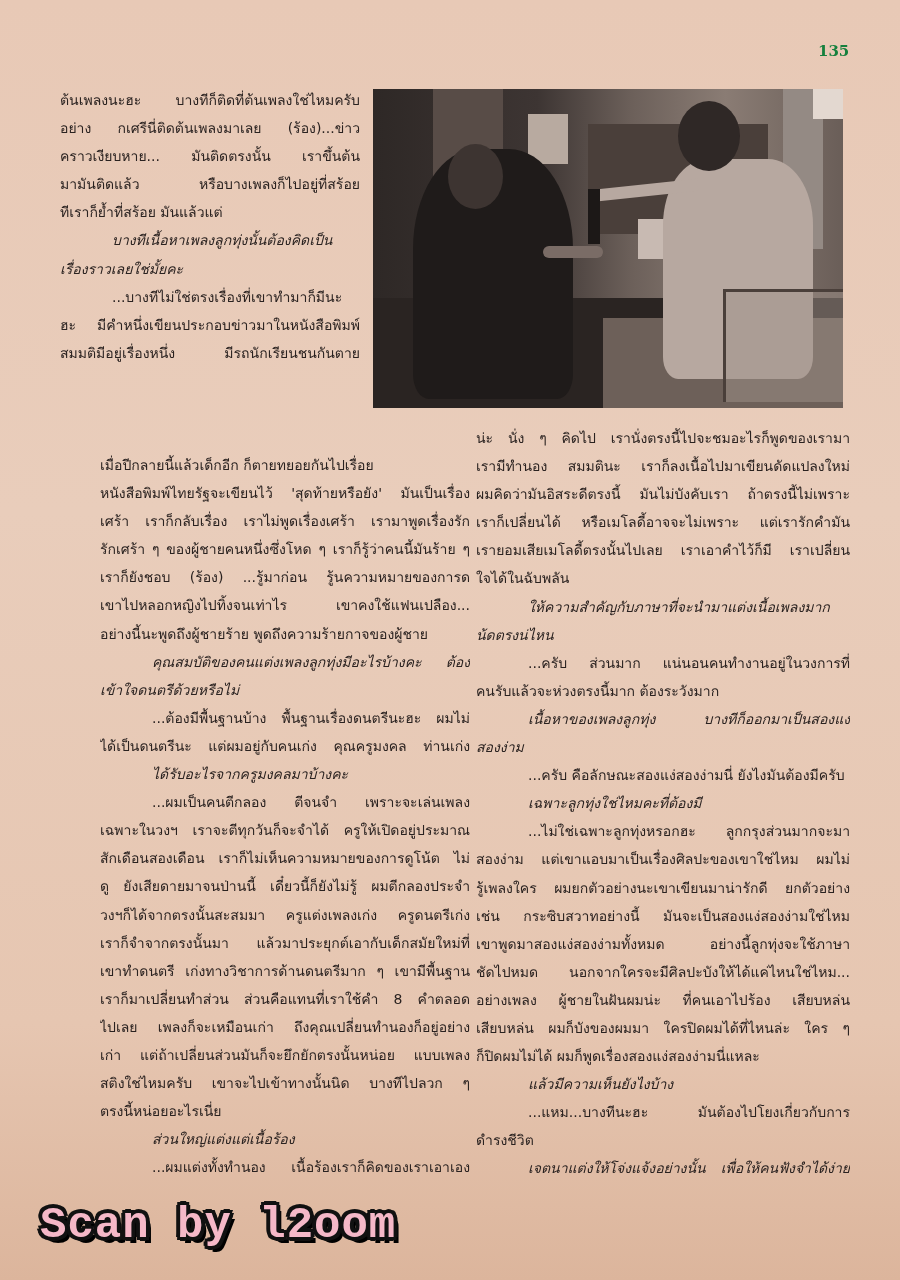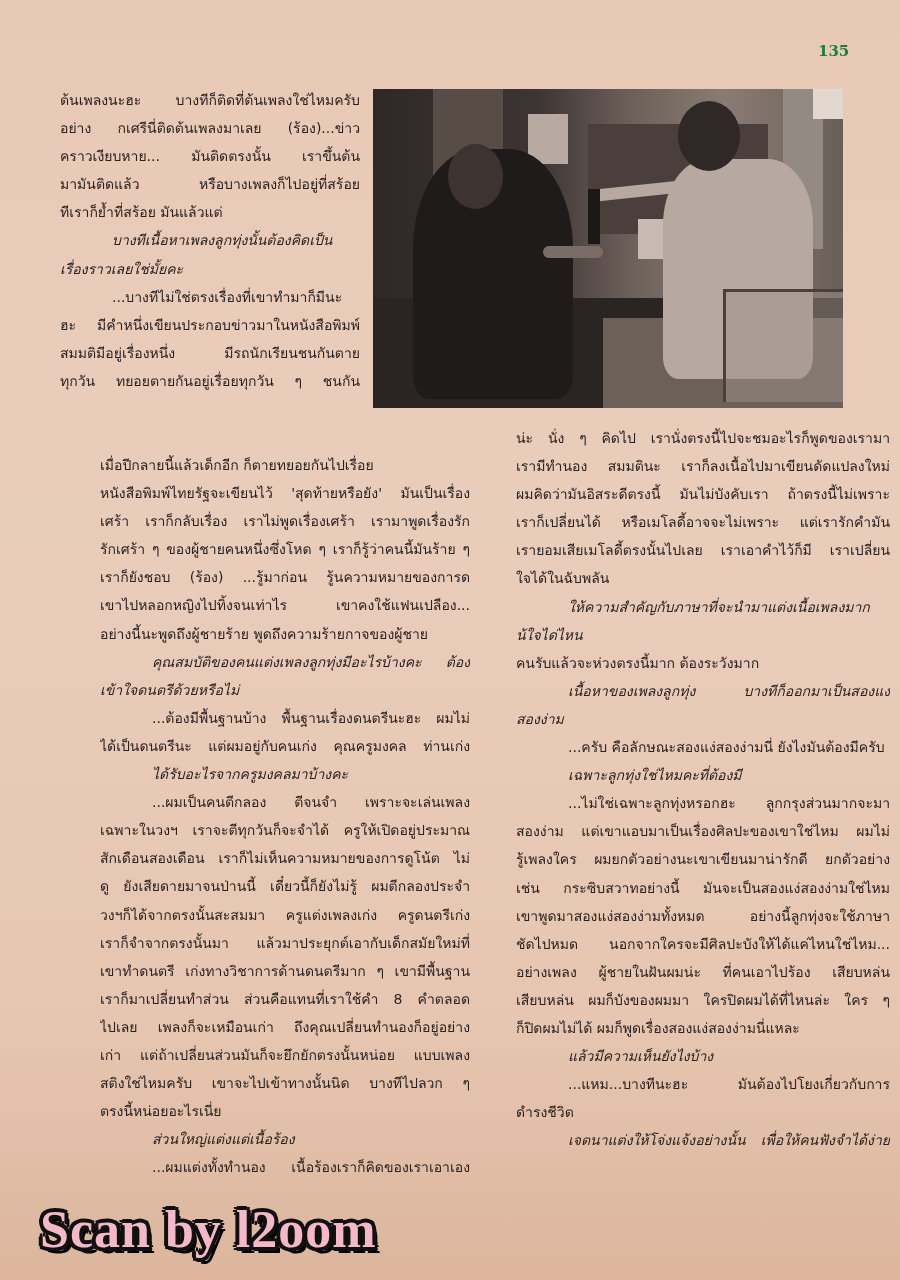--- a/index.html
+++ b/index.html
@@ -10,21 +10,21 @@
     color: #2a2220;
   }
   .page-number {
     position: absolute; top: 42px; left: 818px;
     font-family: "DejaVu Serif", "Liberation Serif", serif;
     font-weight: bold; font-size: 15px; color: #15803d;
   }
   .col { position: absolute; font-size: 14px; line-height: 28.1px; text-align: justify; }
   .col-left-top { left: 60px; top: 86px; width: 300px; }
   .col-left-bottom { left: 60px; top: 451px; width: 370px; margin-left: 40px; }
-  .col-right { left: 476px; top: 424px; width: 374px; margin-left: 40px; }
+  .col-right { left: 476px; top: 424px; width: 374px; }
   .line { display: block; white-space: nowrap; overflow: hidden; height: 28.1px; }
   .line.just { text-align-last: justify; white-space: normal; }
   .q { font-style: italic; }
   .indent { padding-left: 52px; }
 
   .photo {
     position: absolute; left: 373px; top: 89px; width: 470px; height: 319px;
     background: #3a3230; overflow: hidden;
   }
   .photo .bg { position: absolute; inset: 0;
@@ -41,21 +41,21 @@
   .photo .woman { position: absolute; left: 290px; top: 70px; width: 150px; height: 220px; background: #b7a8a0; border-radius: 30% 30% 10% 10%; }
   .photo .woman-head { position: absolute; left: 305px; top: 12px; width: 62px; height: 70px; background: #2f2826; border-radius: 50%; }
   .photo .table { position: absolute; left: 265px; top: 130px; width: 85px; height: 40px; background: #c8bab2; }
   .photo .stool { position: absolute; left: 350px; top: 200px; width: 120px; height: 110px; border: 3px solid #4a3f3a; border-bottom: none; background: rgba(160,145,138,0.5); }
   .photo .arm { position: absolute; left: 225px; top: 95px; width: 100px; height: 12px; background: #b7a8a0; transform: rotate(-6deg); }
   .photo .hand { position: absolute; left: 170px; top: 157px; width: 60px; height: 12px; background: #7a6c66; border-radius: 6px; }
   .photo .object { position: absolute; left: 215px; top: 100px; width: 12px; height: 55px; background: #1c1817; }
 
   .watermark {
     position: absolute; left: 40px; top: 1200px;
-    font-family: Liberation Serif, serif; font-weight: bold; font-size: 52px; letter-spacing: 1px;
+    font-family: Liberation Mono, monospace; font-weight: bold; font-size: 44px; letter-spacing: 1px;
     color: #f5b8c8;
     text-shadow: -3px -3px 0 #111, 3px -3px 0 #111, -3px 3px 0 #111, 3px 3px 0 #111,
                  0 4px 0 #111, 4px 0 0 #111, 0 -4px 0 #111, -4px 0 0 #111, 5px 6px 0 #000;
   }
 </style>
 </head>
 <body>
 
 <div>
   <div class="page-number">135</div>
@@ -64,21 +64,20 @@
       <span class="line just">ต้นเพลงนะฮะ  บางทีก็ติดที่ต้นเพลงใช่ไหมครับ</span>
       <span class="line just">อย่าง  กเศรีนี่ติดต้นเพลงมาเลย  (ร้อง)...ข่าว</span>
       <span class="line just">คราวเงียบหาย...   มันติดตรงนั้น   เราขึ้นต้น</span>
       <span class="line just">มามันติดแล้ว    หรือบางเพลงก็ไปอยู่ที่สร้อย</span>
       <span class="line">ทีเราก็ย้ำที่สร้อย มันแล้วแต่</span>
       <span class="line q indent just">บางทีเนื้อหาเพลงลูกทุ่งนั้นต้องคิดเป็น</span>
       <span class="line q">เรื่องราวเลยใช่มั้ยคะ</span>
       <span class="line indent just">...บางทีไม่ใช่ตรงเรื่องที่เขาทำมาก็มีนะ</span>
       <span class="line just">ฮะ มีคำหนึ่งเขียนประกอบข่าวมาในหนังสือพิมพ์</span>
       <span class="line just">สมมติมีอยู่เรื่องหนึ่ง    มีรถนักเรียนชนกันตาย</span>
-      <span class="line just">ทุกวัน ทยอยตายกันอยู่เรื่อยทุกวัน  ๆ  ชนกัน</span>
     </div>
 
   <div class="photo" title="Black-and-white photograph: a man in a dark suit kneels and receives an object from a woman in a light Thai dress seated on a stool in an ornate room">
     <div class="bg"></div>
     <div class="curtain-l"></div>
     <div class="window"></div>
     <div class="cabinet"></div>
     <div class="curtain-r"></div>
     <div class="lamp"></div>
     <div class="floor"></div>
@@ -124,21 +123,22 @@
     </div>
 
   <div class="col col-right" id="col-r">
       <span class="line just">น่ะ  นั่ง  ๆ  คิดไป  เรานั่งตรงนี้ไปจะชมอะไรก็พูดของเรามา</span>
       <span class="line just">เรามีทำนอง  สมมตินะ  เราก็ลงเนื้อไปมาเขียนดัดแปลงใหม่</span>
       <span class="line just">ผมคิดว่ามันอิสระดีตรงนี้  มันไม่บังคับเรา  ถ้าตรงนี้ไม่เพราะ</span>
       <span class="line just">เราก็เปลี่ยนได้   หรือเมโลดี้อาจจะไม่เพราะ   แต่เรารักคำมัน</span>
       <span class="line just">เรายอมเสียเมโลดี้ตรงนั้นไปเลย  เราเอาคำไว้ก็มี  เราเปลี่ยน</span>
       <span class="line">ใจได้ในฉับพลัน</span>
       <span class="line q indent just">ให้ความสำคัญกับภาษาที่จะนำมาแต่งเนื้อเพลงมาก</span>
-      <span class="line q">น้ใจได่ไหน</span>
+      <span class="line q">น้ดตรงน่ไหน</span>
+      <span class="line indent just">...ครับ   ส่วนมาก   แน่นอนคนทำงานอยู่ในวงการที่</span>
       <span class="line">คนรับแล้วจะห่วงตรงนี้มาก  ต้องระวังมาก</span>
       <span class="line q indent just">เนื้อหาของเพลงลูกทุ่ง   บางทีก็ออกมาเป็นสองแง่</span>
       <span class="line q">สองง่าม</span>
       <span class="line indent">...ครับ  คือลักษณะสองแง่สองง่ามนี่  ยังไงมันต้องมีครับ</span>
       <span class="line q indent">เฉพาะลูกทุ่งใช่ไหมคะที่ต้องมี</span>
       <span class="line indent just">...ไม่ใช่เฉพาะลูกทุ่งหรอกฮะ   ลูกกรุงส่วนมากจะมา</span>
       <span class="line just">สองง่าม  แต่เขาแอบมาเป็นเรื่องศิลปะของเขาใช่ไหม  ผมไม่</span>
       <span class="line just">รู้เพลงใคร  ผมยกตัวอย่างนะเขาเขียนมาน่ารักดี  ยกตัวอย่าง</span>
       <span class="line just">เช่น    กระซิบสวาทอย่างนี้  มันจะเป็นสองแง่สองง่ามใช่ไหม</span>
       <span class="line just">เขาพูดมาสองแง่สองง่ามทั้งหมด    อย่างนี้ลูกทุ่งจะใช้ภาษา</span>

